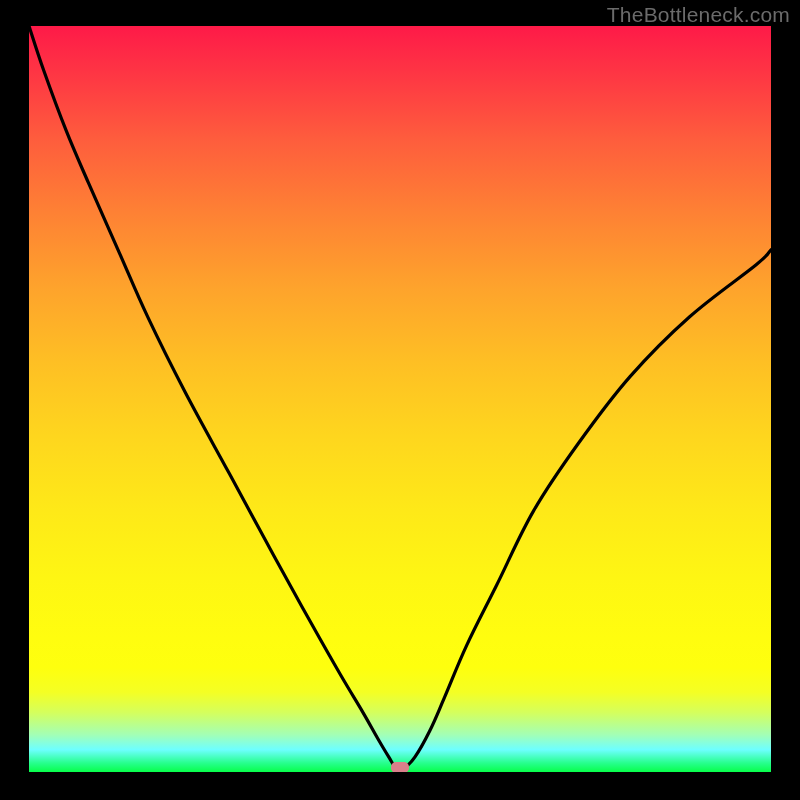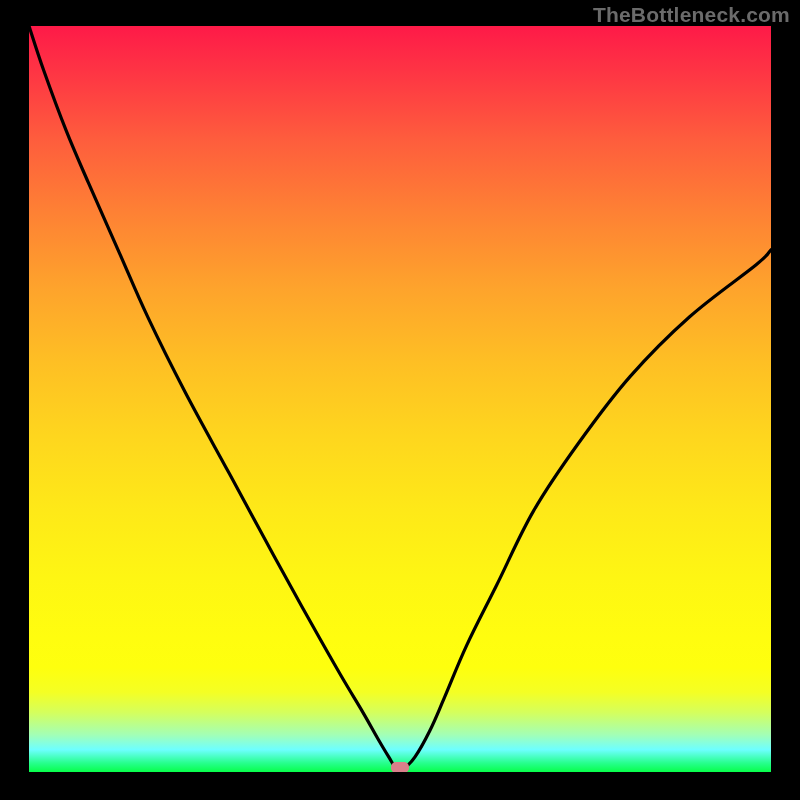--- a/index.html
+++ b/index.html
@@ -61,21 +61,21 @@
     border-radius: 5px;
     background: #d97f8a;
     transform: translate(-50%, -55%);
   }
   .watermark {
     position: absolute;
     top: 3px;
     right: 10px;
     color: #6b6b6b;
     font-size: 21px;
-    font-weight: 700;
+    font-weight: 400;
     letter-spacing: 0.2px;
     user-select: none;
   }
 </style>
 </head>
 <body>
 
 <div class="frame">
 
   <div class="plot">

